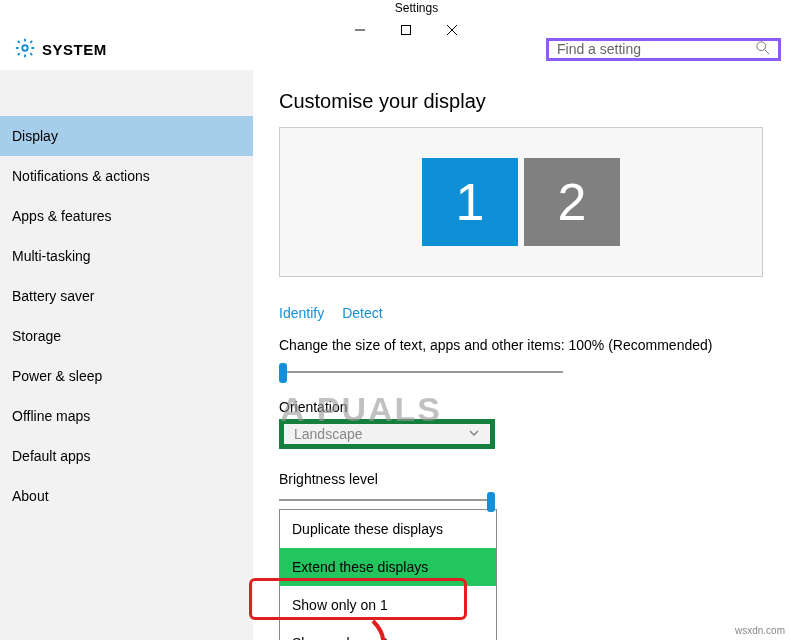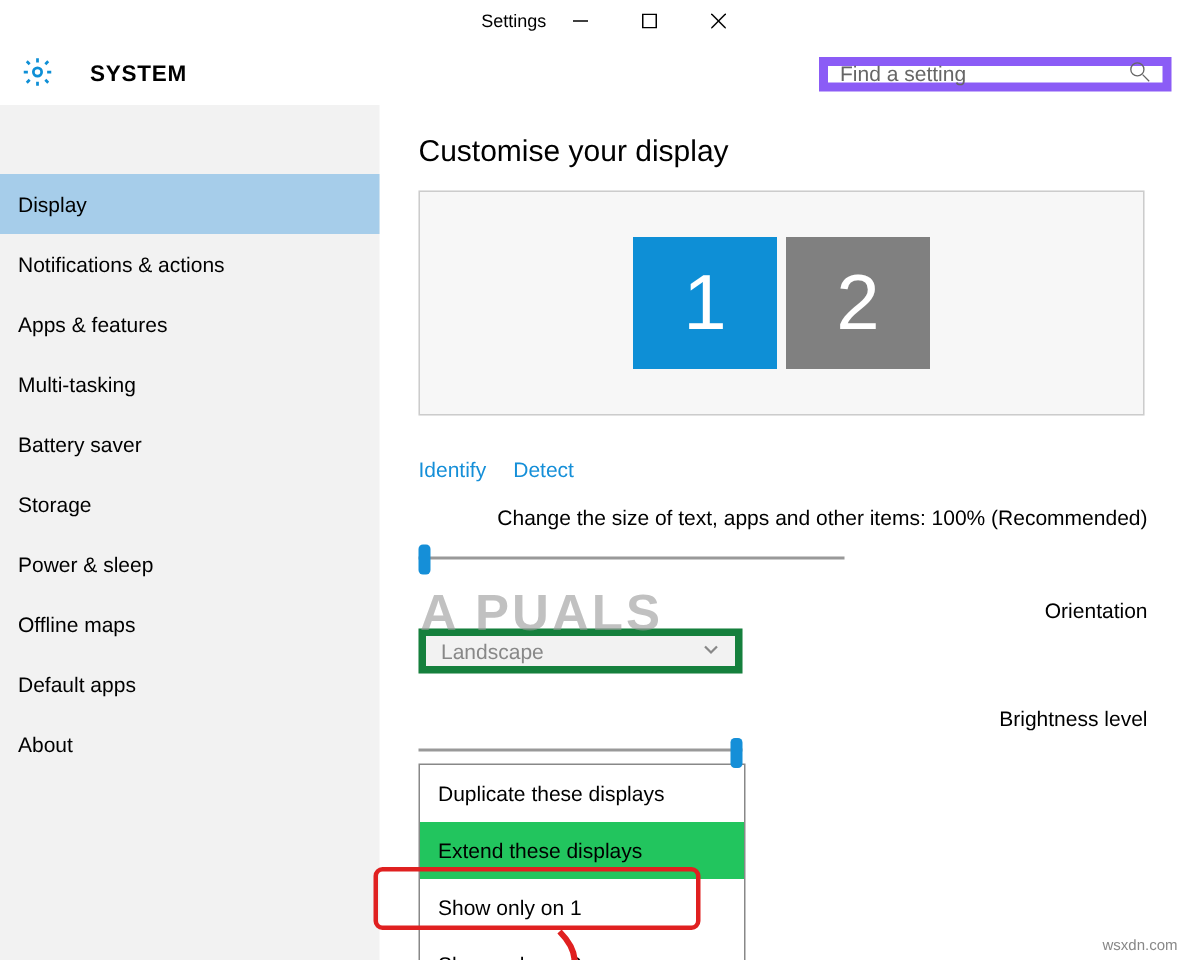--- a/index.html
+++ b/index.html
@@ -1,41 +1,41 @@
 <!DOCTYPE html>
 <html><head>
 <meta charset="utf-8">
 <style>
   * { box-sizing: border-box; margin: 0; padding: 0; font-family: "Segoe UI", Arial, sans-serif; }
   body { width: 791px; height: 640px; background: #fff; position: relative; overflow: hidden; font-size: 14px; color: #000; }
-  .titlebar { height: 28px; display: flex; align-items: center; justify-content: center; padding-left: 10px; }
+  .titlebar { height: 28px; display: flex; align-items: center; justify-content: space-between; padding-left: 20px; flex-direction: column; }
   .titlebar-left { display: flex; align-items: center; gap: 22px; }
   .titlebar-title { font-size: 12px; }
   .winbtns { display: flex; height: 100%; }
   .winbtn { width: 46px; height: 28px; display: flex; align-items: center; justify-content: center; }
   .winbtn svg { width: 10px; height: 10px; }
   .header { height: 42px; display: flex; align-items: center; justify-content: space-between; padding: 0 10px 0 14px; }
-  .header-left { display: flex; align-items: center; gap: 24px; }
+  .header-left { display: flex; align-items: center; gap: 6px; }
   .gear svg { width: 22px; height: 22px; }
   .system-label { font-size: 15px; font-weight: 600; letter-spacing: 0.5px; }
-  .search { width: 235px; height: 23px; border: 6px solid #8b5cf6; display: flex; align-items: center; justify-content: space-between; padding: 0 8px; color: #666; }
+  .search { width: 235px; height: 23px; border: 3px solid #8b5cf6; display: flex; align-items: center; justify-content: space-between; padding: 0 8px; color: #666; }
   .search-icon svg { width: 14px; height: 14px; }
   .body { display: flex; height: calc(640px - 70px); }
   .sidebar { width: 253px; background: #f2f2f2; padding-top: 0; }
   .side-item { height: 40px; display: flex; align-items: center; padding-left: 12px; font-size: 14px; }
   .side-item.selected { background: #a6cdea; margin-top: 46px; }
   .main { flex: 1; padding: 20px 26px 0 26px; position: relative; }
   .heading { font-size: 20px; font-weight: 400; margin-bottom: 14px; }
   .arrange { width: 484px; height: 150px; border: 1px solid #ccc; background: #f7f7f7; display: flex; align-items: center; justify-content: center; gap: 6px; }
   .monitor { width: 96px; height: 88px; display: flex; align-items: center; justify-content: center; font-size: 52px; font-weight: 300; color: #fff; }
   .mon1 { background: #0e8fd6; }
   .mon2 { background: #808080; }
   .links { display: flex; gap: 18px; margin-top: 28px; font-size: 14px; }
   .link { color: #158fd8; }
-  .label-row { margin-top: 16px; font-size: 14px; text-align: right; }
+  .label-row { margin-top: 16px; font-size: 14px; }
   .slider { position: relative; width: 284px; height: 22px; margin-top: 8px; }
   .slider-track { position: absolute; top: 10px; left: 0; right: 0; height: 2px; background: #999; }
   .slider-thumb { position: absolute; top: 2px; width: 8px; height: 20px; background: #158fd8; border-radius: 3px; }
   .dropdown { width: 216px; height: 30px; border: 5px solid #15803d; background: #f2f2f2; display: flex; align-items: center; justify-content: space-between; padding: 0 10px; color: #888; margin-top: 4px; }
   .dropdown svg { width: 12px; height: 12px; }
   .watermark { position: absolute; top: 390px; left: 280px; font-size: 34px; font-weight: 700; color: #999; letter-spacing: 2px; opacity: 0.6; pointer-events: none; }
   .brightness-slider { position: relative; width: 216px; height: 16px; margin-top: 6px; }
   .brightness-slider .slider-track { top: 6px; }
   .brightness-slider .slider-thumb { right: 0; top: -1px; }
   .dd-list { width: 218px; border: 1px solid #888; margin-top: 0px; background: #fff; }

